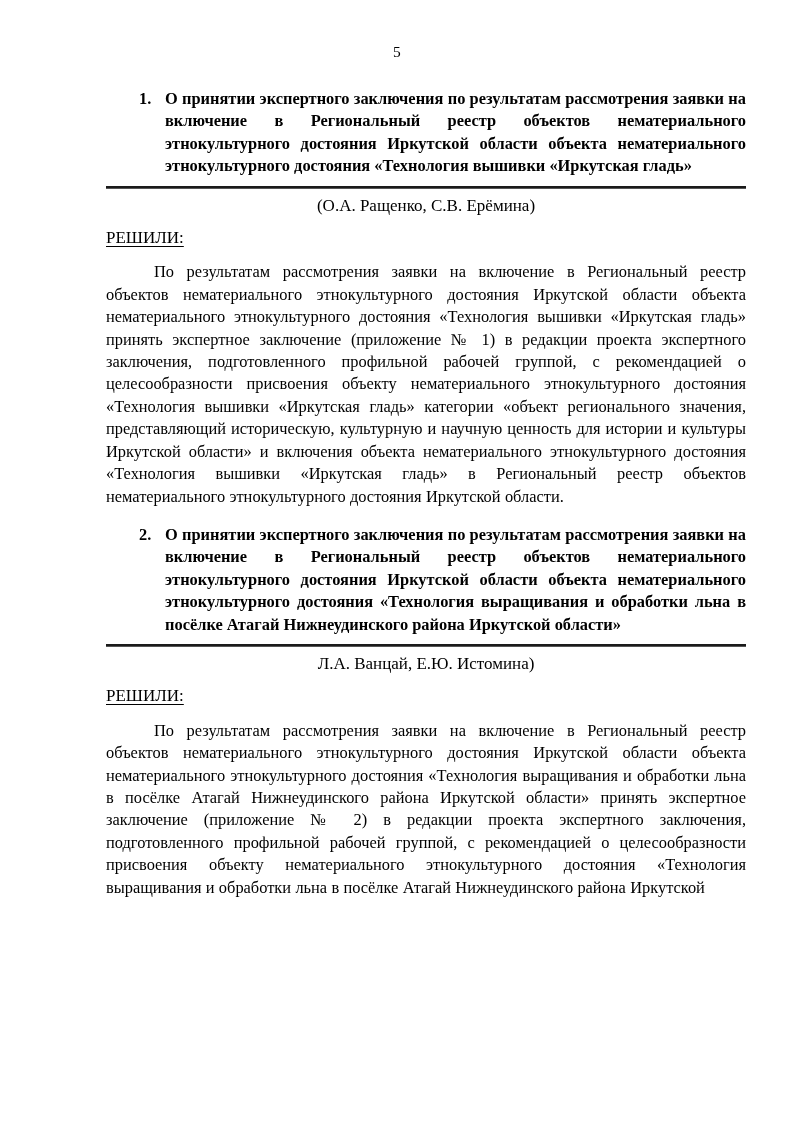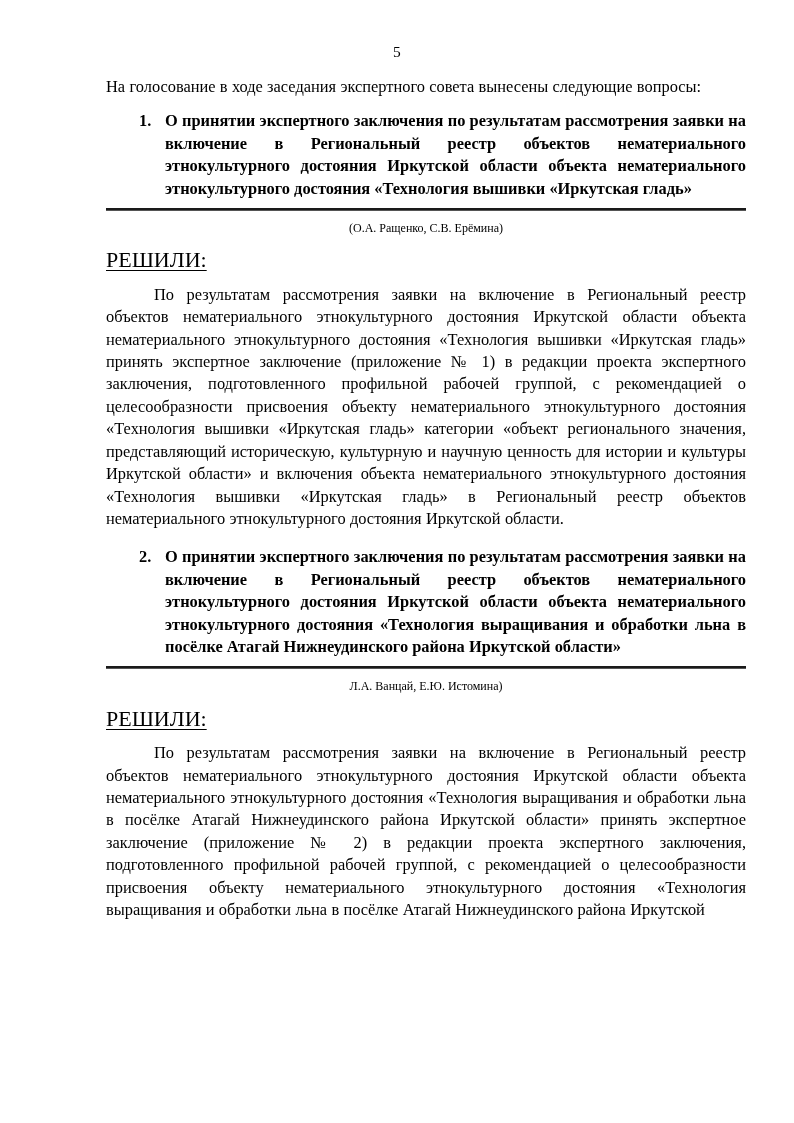--- a/index.html
+++ b/index.html
@@ -83,28 +83,28 @@
     height: 0;
     border: 0;
     border-top: 2.4px solid #1a1a1a;
     border-bottom: 1px solid #555555;
     margin: 0;
     width: 640px;
   }
 
   .signature-line {
     margin: 0;
-    font-size: 12px;
+    font-size: 17px;
     line-height: 22.4px;
     text-align: center;
   }
 
   .decision-heading {
     margin: 0;
-    font-size: 22px;
+    font-size: 17px;
     line-height: 22.4px;
     text-align: left;
   }
   .decision-heading span {
     text-decoration: underline;
     text-underline-offset: 2.5px;
     text-decoration-thickness: 1.1px;
   }
 
   .sp-6  { height: 6px; }
@@ -114,21 +114,20 @@
 </style>
 </head>
 <body>
 
 <div class="page">
 
   <div class="page-number">5</div>
 
   <div class="content">
 
-    <p class="body-text">На голосование в ходе заседания экспертного совета вынесены следующие вопросы:</p>
 
     <div class="sp-12"></div>
 
     <div class="agenda-item">
       <span class="marker">1.</span>
       <span>О принятии экспертного заключения по результатам рассмотрения заявки на включение в Региональный реестр объектов нематериального этнокультурного достояния Иркутской области объекта нематериального этнокультурного достояния «Технология вышивки «Иркутская гладь»</span>
     </div>
 
     <div class="sp-8"></div>
 

